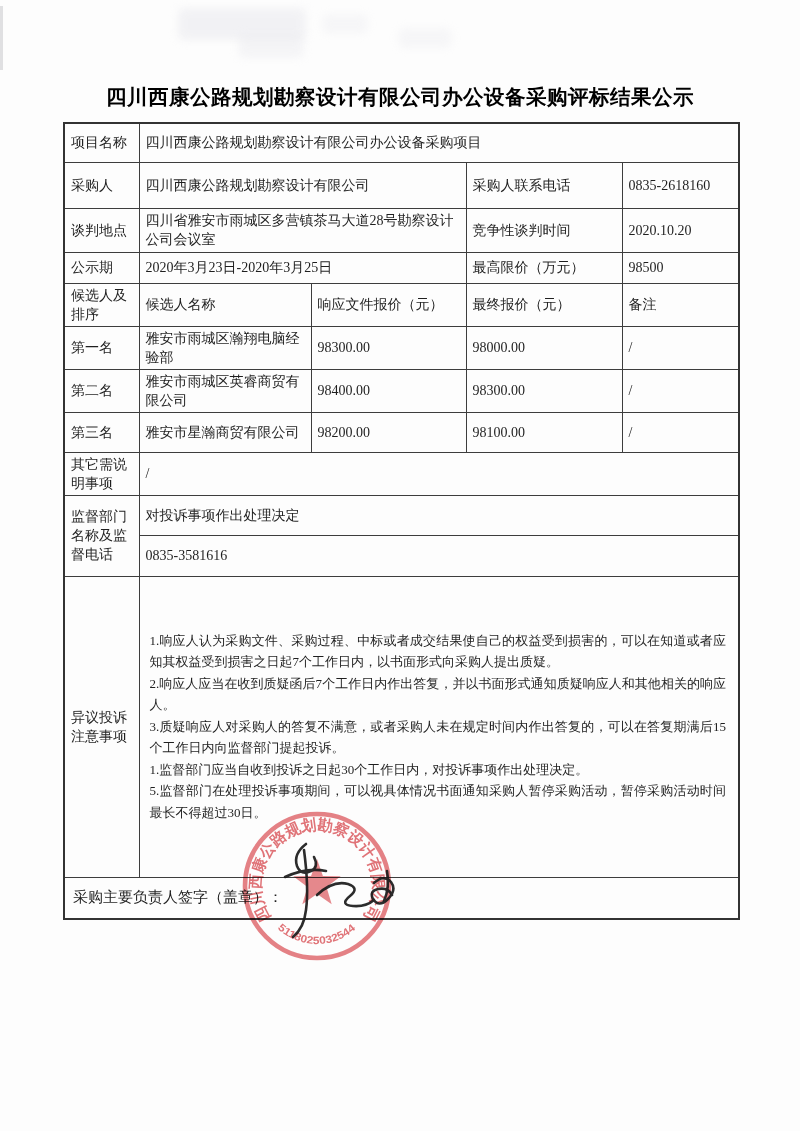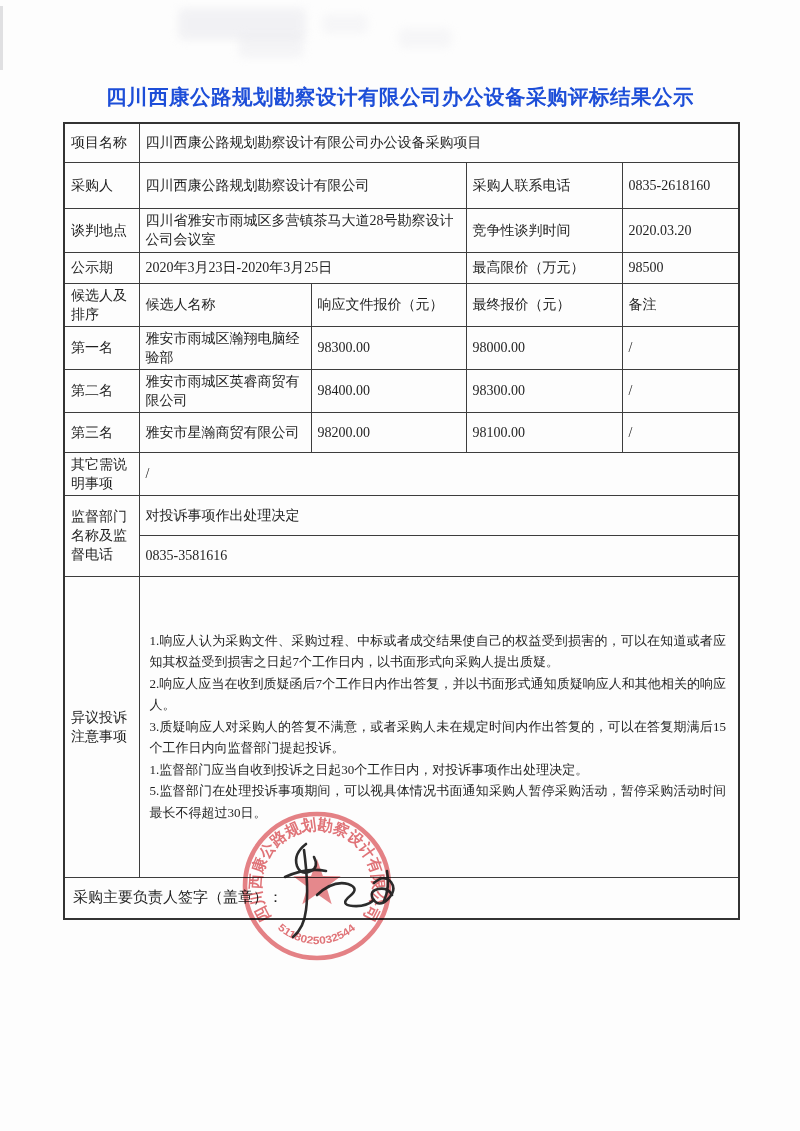--- a/index.html
+++ b/index.html
@@ -11,21 +11,21 @@
     color:#1f1f1f;
     overflow:hidden;
   }
   
   .bleed { position:absolute; background:#e7e7ec; border-radius:6px; filter:blur(4px); }
   .edge-strip { position:absolute; left:0; top:6px; width:3px; height:64px; background:#c9c9cc; opacity:.55; }
 
   .doc-title {
     position:absolute; left:0; top:83px; width:100%;
     text-align:center; font-size:20.5px; font-weight:bold;
-    letter-spacing:.5px; color:#1d4ed8;
+    letter-spacing:.5px; color:#000000;
   }
 
   table.main {
     position:absolute; left:63px; top:122px;
     width:675px; border-collapse:collapse; table-layout:fixed;
     font-size:14px;
   }
   table.main td {
     border:1.6px solid #3d3d3d;
     padding:2px 6px;
@@ -75,21 +75,21 @@
     <td class="lab">采购人</td>
     <td colspan="2">四川西康公路规划勘察设计有限公司</td>
     <td class="center">采购人联系电话</td>
     <td class="center">0835-2618160</td>
   </tr>
 
   <tr style="height:44px">
     <td class="lab">谈判地点</td>
     <td colspan="2">四川省雅安市雨城区多营镇茶马大道28号勘察设计公司会议室</td>
     <td class="center">竞争性谈判时间</td>
-    <td class="center">2020.03.20</td>
+    <td class="center">2020.10.20</td>
   </tr>
 
   <tr style="height:31px">
     <td class="lab">公示期</td>
     <td colspan="2" class="center">2020年3月23日-2020年3月25日</td>
     <td class="center">最高限价（万元）</td>
     <td class="center">98500</td>
   </tr>
 
   <tr style="height:38px">

